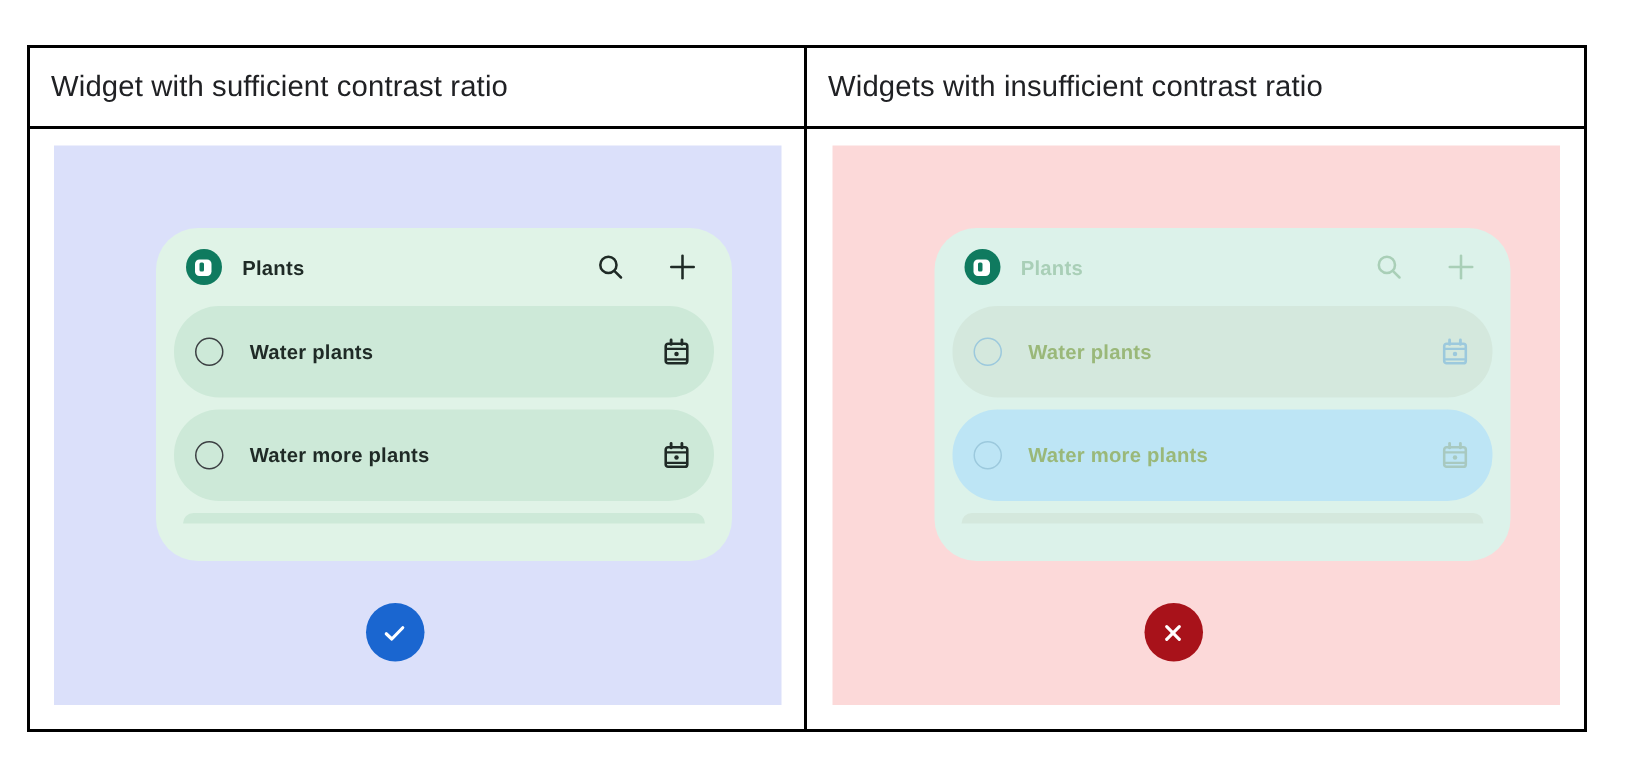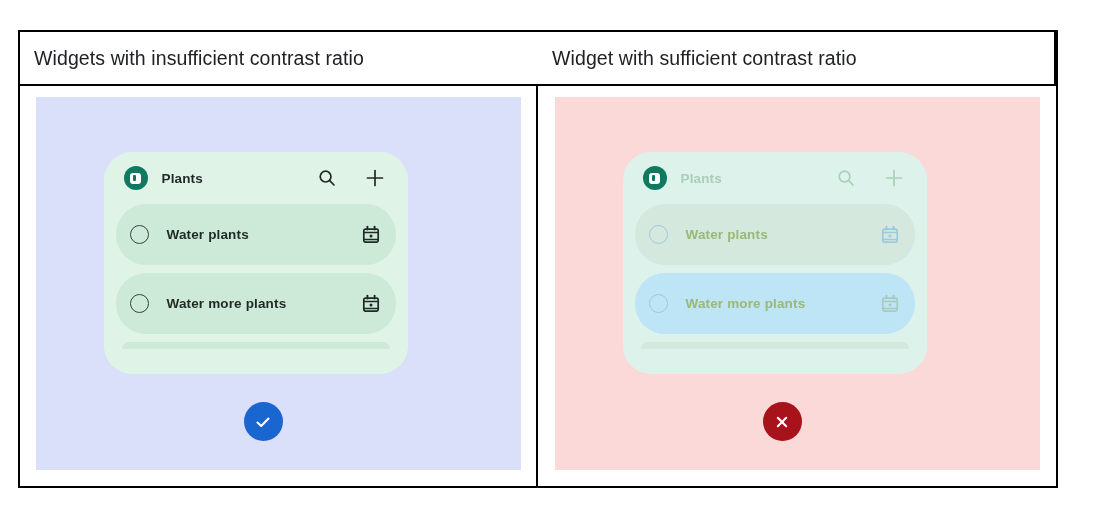--- a/index.html
+++ b/index.html
@@ -75,21 +75,21 @@
     box-sizing: border-box;
   }
   .canvas.good { background: #dbe0fa; }
   .canvas.bad  { background: #fcd9d9; }
 
   
   .widget {
     position: absolute;
     left: 68px;
     top: 55px;
-    width: 304px;
+    width: 384px;
     height: 222px;
     border-radius: 28px;
     box-sizing: border-box;
     overflow: hidden;
     padding: 0 12px;
   }
   .widget.good { background: #e0f3e7; }
   .widget.bad  { background: #dcf2ea; }
 
   
@@ -211,22 +211,22 @@
   .verdict.fail { background: #a8121a; }
   .verdict svg { display: block; }
 </style>
 </head>
 <body>
 
 <div class="page">
   <div class="compare-table">
 
     <div class="table-head-row">
+      <div class="head-cell left-cell">Widget with sufficient contrast ratio</div>
       <div class="head-cell">Widgets with insufficient contrast ratio</div>
-      <div class="head-cell left-cell">Widget with sufficient contrast ratio</div>
     </div>
 
     <div class="table-body-row">
 
       <div class="body-cell left-cell">
         <div class="canvas good">
 
           <div class="widget good">
 
             <div class="appbar">

